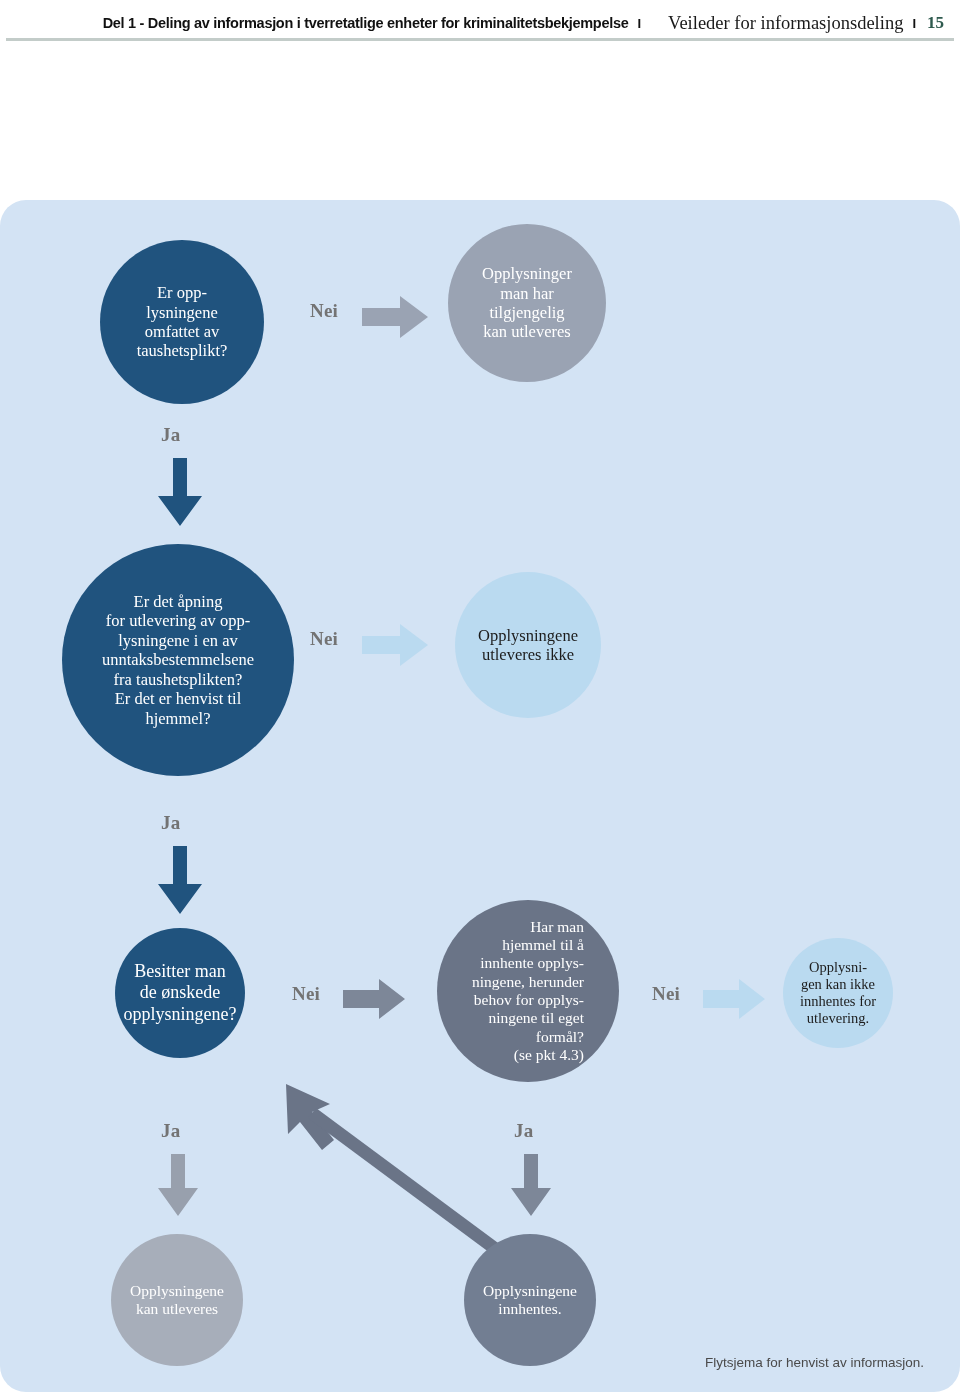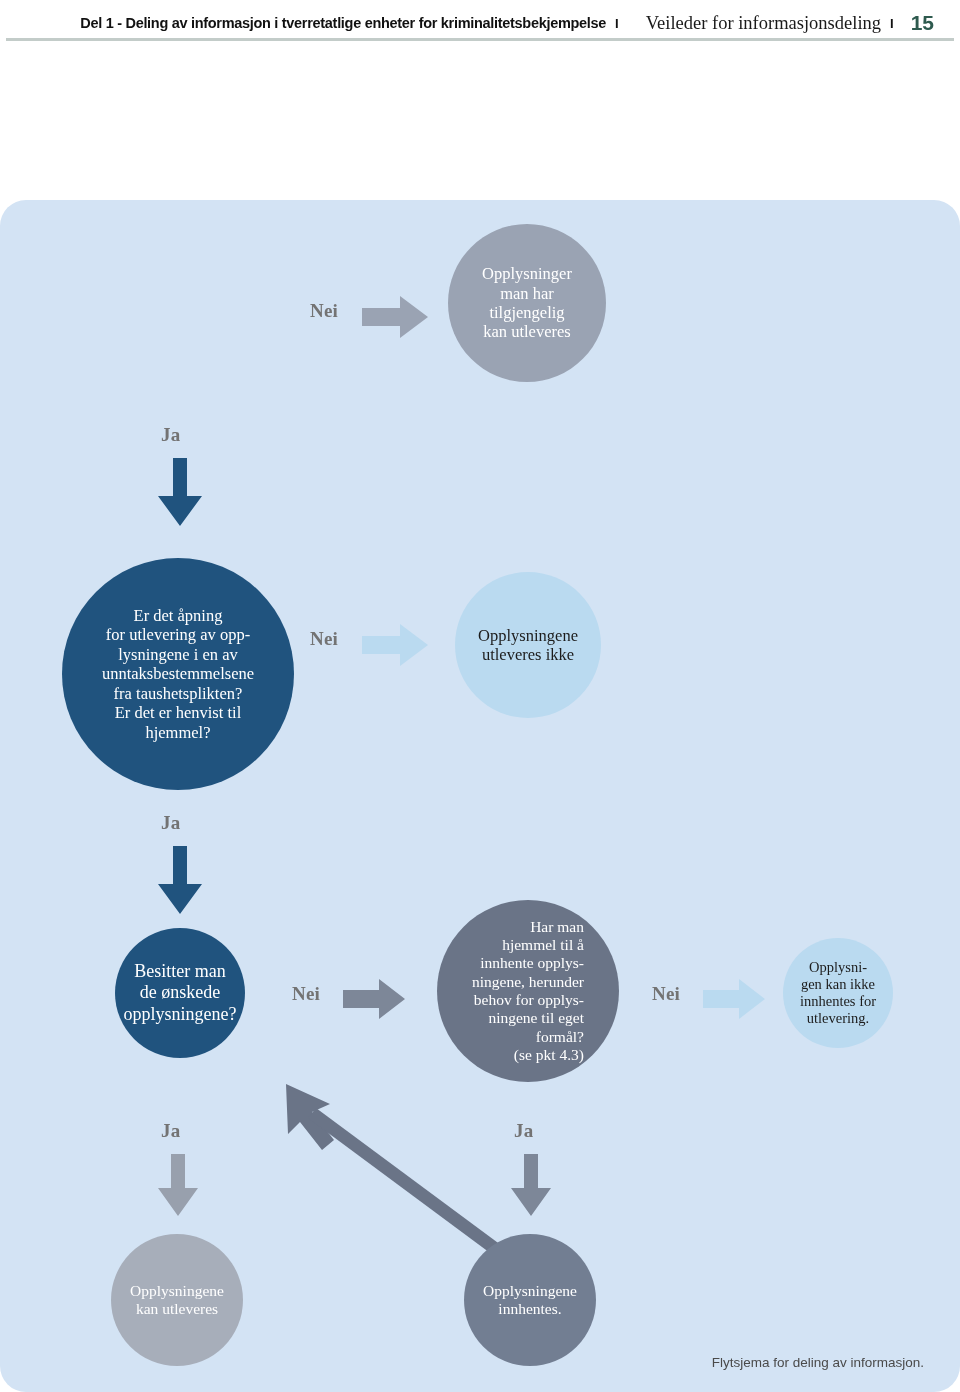--- a/index.html
+++ b/index.html
@@ -17,21 +17,21 @@
   }
 
   
   .header {
     position: absolute;
     left: 0; top: 0;
     width: 960px; height: 46px;
     display: flex;
     align-items: center;
     justify-content: flex-end;
-    padding-right: 26px;
+    padding-right: 16px;
   }
   .hdr-bold {
     font-family: "Liberation Sans", sans-serif;
     font-weight: bold;
     font-size: 14.5px;
     color: #111111;
     letter-spacing: -0.3px;
     white-space: nowrap;
   }
   .hdr-sep {
@@ -42,25 +42,25 @@
     margin: 0 9px;
   }
   .hdr-serif {
     font-family: "Liberation Serif", serif;
     font-size: 18.5px;
     color: #1a1a1a;
     white-space: nowrap;
     margin-left: 18px;
   }
   .hdr-page {
-    font-family: Liberation Sans, sans-serif;
-    font-weight: bold;
-    font-size: 21px;
+    font-family: Liberation Serif, serif;
+    font-weight: bold;
+    font-size: 17px;
     color: #2e5a4e;
-    margin-left: 8px;
+    margin-left: 2px;
   }
   .hdr-rule {
     position: absolute;
     left: 6px; top: 38px;
     width: 948px; height: 3px;
     background: #c3ccc9;
   }
 
   
   .panel {
@@ -135,40 +135,46 @@
     <span class="hdr-bold">Del 1 - Deling av informasjon i tverretatlige enheter for kriminalitetsbekjempelse</span>
     <span class="hdr-sep">I</span>
     <span class="hdr-serif">Veileder for informasjonsdeling</span>
     <span class="hdr-sep">I</span>
     <span class="hdr-page">15</span>
   </div>
   <div class="hdr-rule"></div>
 
   <div class="panel">
 
+    <div class="node dark" style="left:100px; top:40px; width:164px; height:164px; font-size:16.5px;">
+      <span class="txt">Er opp-
+lysningene
+omfattet av
+taushetsplikt?</span>
+    </div>
 
     <span class="lbl" style="left:310px; top:100px;">Nei</span>
 
     <svg class="arrow-r" style="left:362px; top:96px;" width="66" height="42" viewBox="0 0 66 42">
       <polygon points="0,12 38,12 38,0 66,21 38,42 38,30 0,30" fill="#9aa3b3"></polygon>
     </svg>
 
     <div class="node gray" style="left:448px; top:24px; width:158px; height:158px; font-size:16.5px;">
       <span class="txt">Opplysninger
 man har
 tilgjengelig
 kan utleveres</span>
     </div>
 
     <span class="lbl" style="left:161px; top:224px;">Ja</span>
     <svg class="arrow-d" style="left:158px; top:258px;" width="44" height="68" viewBox="0 0 44 68">
       <polygon points="15,0 29,0 29,38 44,38 22,68 0,38 15,38" fill="#20537e"></polygon>
     </svg>
 
-    <div class="node dark" style="left:62px; top:358px; width:232px; height:232px; font-size:16.5px;">
+    <div class="node dark" style="left:62px; top:344px; width:232px; height:232px; font-size:16.5px;">
       <span class="txt">Er det åpning
 for utlevering av opp-
 lysningene i en av
 unntaksbestemmelsene
 fra taushetsplikten?
 Er det er henvist til
 hjemmel?</span>
     </div>
 
     <span class="lbl" style="left:310px; top:428px;">Nei</span>
@@ -243,16 +249,16 @@
     <div class="node graylight" style="left:111px; top:1034px; width:132px; height:132px; font-size:15.5px;">
       <span class="txt">Opplysningene
 kan utleveres</span>
     </div>
 
     <div class="node slate2" style="left:464px; top:1034px; width:132px; height:132px; font-size:15.5px;">
       <span class="txt">Opplysningene
 innhentes.</span>
     </div>
 
-    <div class="caption">Flytsjema for deling av informasjon.</div>
+    <div class="caption">Flytsjema for henvist av informasjon.</div>
 
   </div>
 </div>
 
 </body></html>

